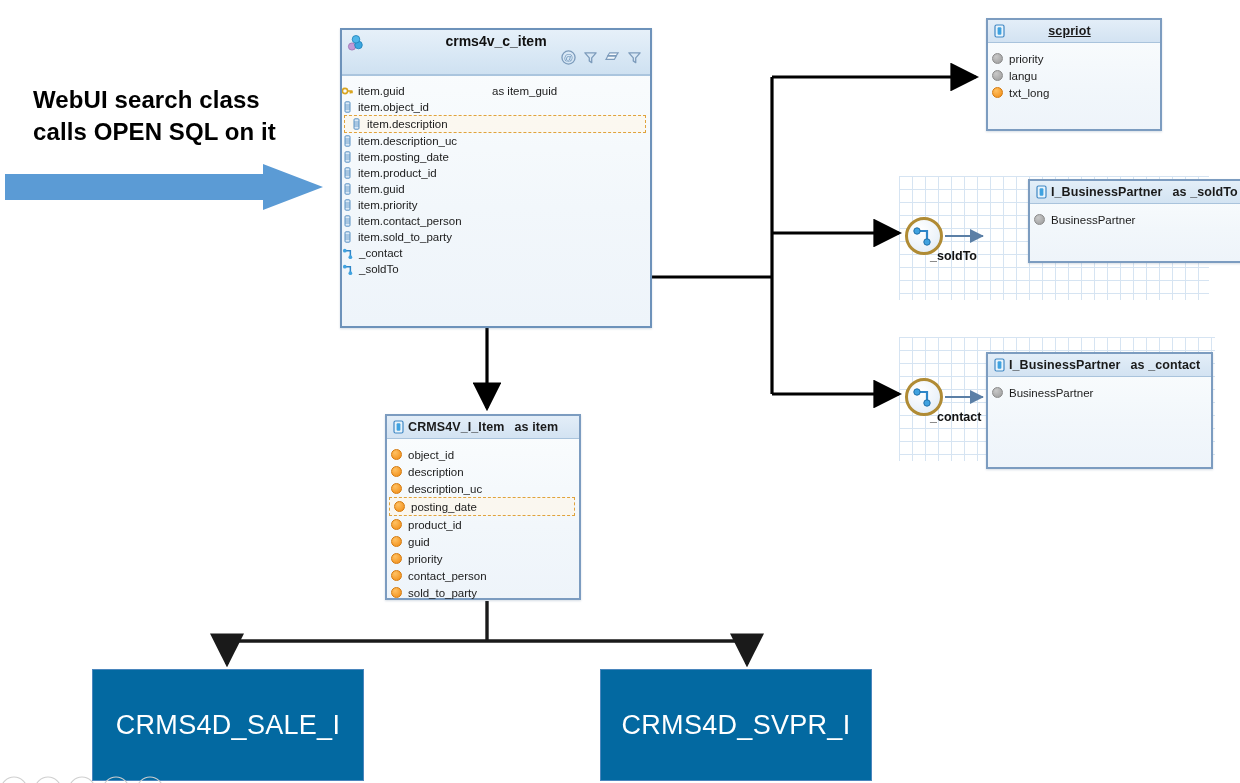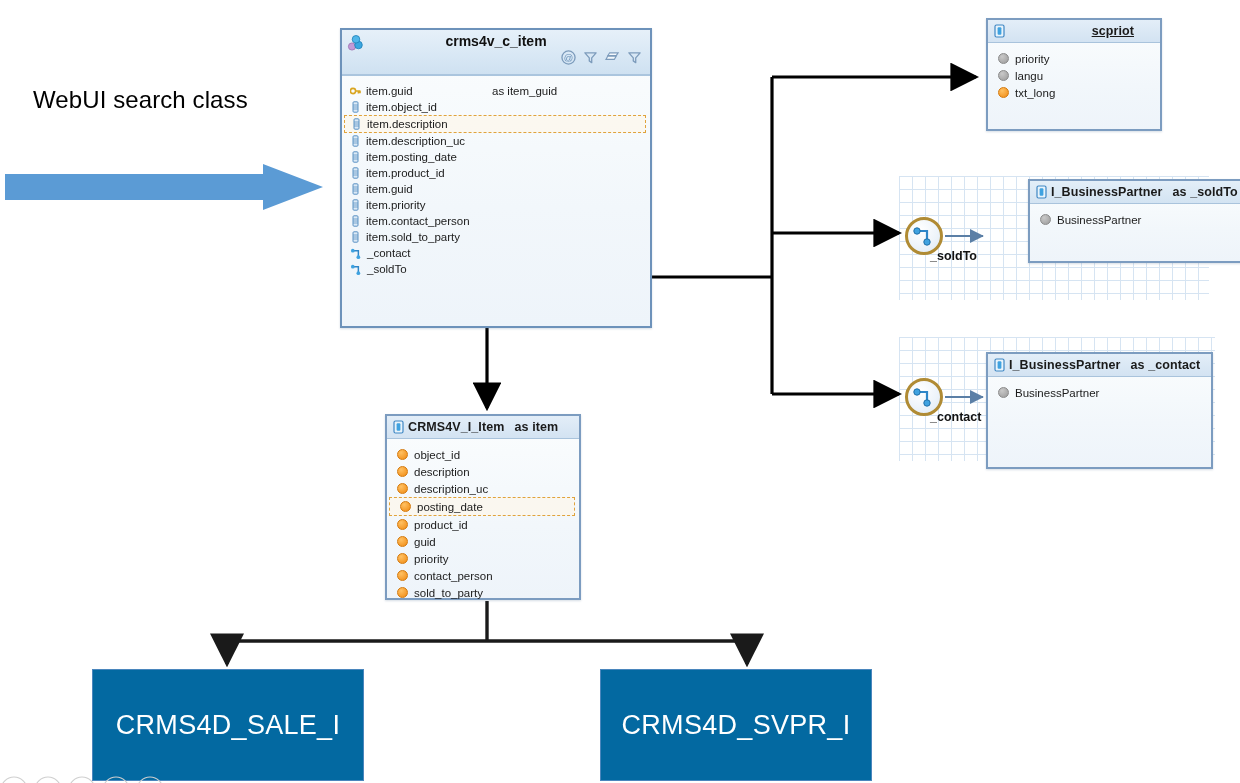--- a/index.html
+++ b/index.html
@@ -5,21 +5,21 @@
   html,body{margin:0;padding:0;}
   body{
     width:1240px;height:783px;background:#ffffff;overflow:hidden;position:relative;
     font-family:"Liberation Sans","DejaVu Sans",sans-serif;
   }
   .canvas{position:absolute;left:0;top:0;width:1240px;height:783px;}
 
   
   .annot-text{
     position:absolute;left:33px;top:84px;width:300px;
-    font-size:24px;line-height:32px;color:#000;letter-spacing:.1px;
+    font-size:24px;line-height:32px;color:#000;letter-spacing:.1px;font-weight:bold;
   }
   .annot-arrow{position:absolute;left:5px;top:164px;width:320px;height:46px;}
 
   
   .entity{
     position:absolute;box-sizing:border-box;
     border:2px solid #7c9cc0;
     background:linear-gradient(180deg,#fbfdfe 0%,#f2f7fb 60%,#eef4fa 100%);
     box-shadow:0 1px 2px rgba(90,120,150,.25);
   }
@@ -47,45 +47,45 @@
     position:absolute;left:0;right:0;top:3px;text-align:center;
     font-size:14px;font-weight:bold;color:#111;
   }
   .hdr-toolbar{position:absolute;right:8px;top:20px;display:flex;gap:7px;align-items:center;}
   .hdr-toolbar .ticon{width:15px;height:15px;opacity:.72;}
   .join-glyph{position:absolute;left:5px;top:5px;width:18px;height:16px;}
 
   
   .field{
     position:relative;height:16px;display:flex;align-items:center;
-    padding-left:8px;font-size:11.5px;color:#1b1b1b;white-space:nowrap;
+    font-size:11.5px;color:#1b1b1b;white-space:nowrap;
   }
   .field .fico{width:11px;height:12px;margin-right:5px;flex:none;display:block;}
   .field .fname{display:inline-block;}
   .field .fas{position:absolute;left:150px;color:#1b1b1b;}
   .field.sel{
     border:1px dashed #e0a33c;background:rgba(255,246,230,.55);
     height:16px;margin-left:2px;margin-right:4px;padding-left:6px;
   }
 
   .assoc-row .fico{width:13px;height:13px;margin-right:4px;}
 
   
   #scpriot-entity{left:986px;top:18px;width:176px;height:113px;}
   #soldto-entity{left:1028px;top:179px;width:220px;height:84px;}
   #contact-entity{left:986px;top:340px;width:227px;height:117px;margin-top:12px;}
   #item-entity{left:385px;top:414px;width:196px;height:186px;}
   .mini .ttl .tlabel{text-align:left;padding-left:4px;}
-  .mini .ttl .tlabel.center{text-align:right;padding-left:0;text-decoration:underline;}
+  .mini .ttl .tlabel.center{text-align:center;padding-left:0;text-decoration:underline;}
   .entity-ico{width:11px;height:14px;margin-left:6px;flex:none;}
 
   .dot{width:9px;height:9px;border-radius:50%;margin-right:6px;flex:none;display:block;}
   .dot.gray{background:radial-gradient(circle at 35% 30%,#c9c9c9,#9a9a9a);border:1px solid #8a8a8a;}
   .dot.orange{background:radial-gradient(circle at 35% 30%,#ffc163,#f08a12);border:1px solid #d4790c;}
-  .mini .field{height:17px;font-size:11.5px;padding-left:10px;}
+  .mini .field{height:17px;font-size:11.5px;padding-left:4px;}
 
   
   .gridpatch{
     position:absolute;
     background-image:
       linear-gradient(to right,#cfe0f0 1px,transparent 1px),
       linear-gradient(to bottom,#cfe0f0 1px,transparent 1px);
     background-size:13px 13px;
     opacity:.85;
   }
@@ -117,20 +117,21 @@
   svg.wires{position:absolute;left:0;top:0;width:1240px;height:783px;pointer-events:none;}
   .deco-circles{position:absolute;left:0px;top:768px;width:185px;height:26px;}
 </style>
 </head>
 <body>
 
 <div class="canvas">
 
   <div class="annot-text">
     <div>WebUI search class</div>
+    <div>calls OPEN SQL on it</div>
   </div>
   <svg class="annot-arrow" viewBox="0 0 320 46">
     <path d="M0 10 L258 10 L258 0 L318 23 L258 46 L258 36 L0 36 Z" fill="#5b9bd5"></path>
   </svg>
 
   <div class="gridpatch" id="grid-soldto"></div>
   <div class="gridpatch" id="grid-contact"></div>
 
   <svg class="wires" viewBox="0 0 1240 783">
     <defs>

